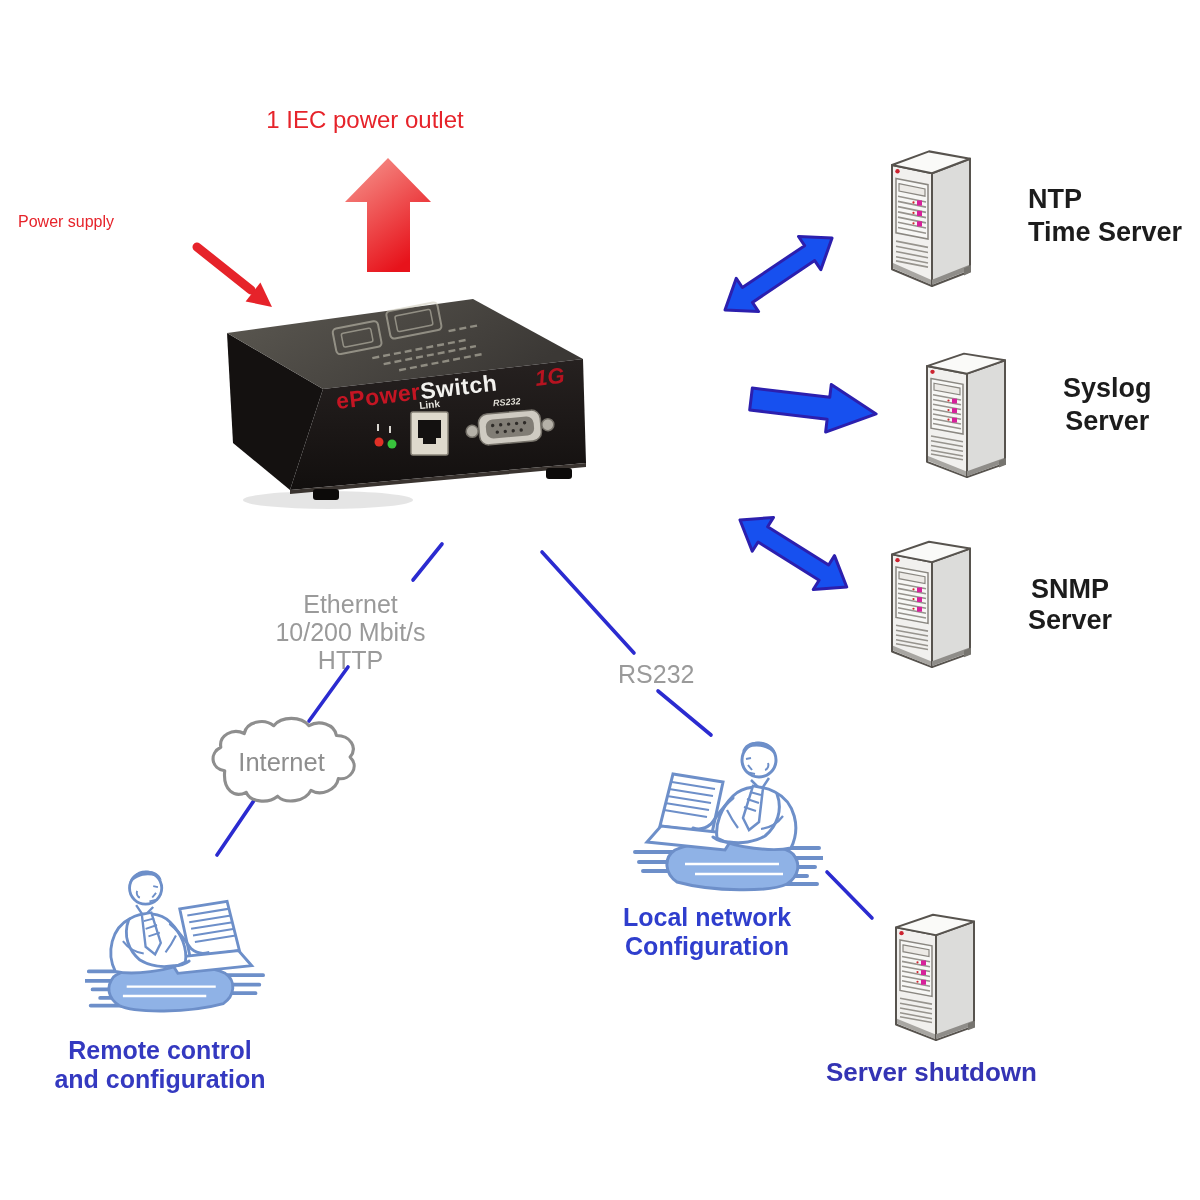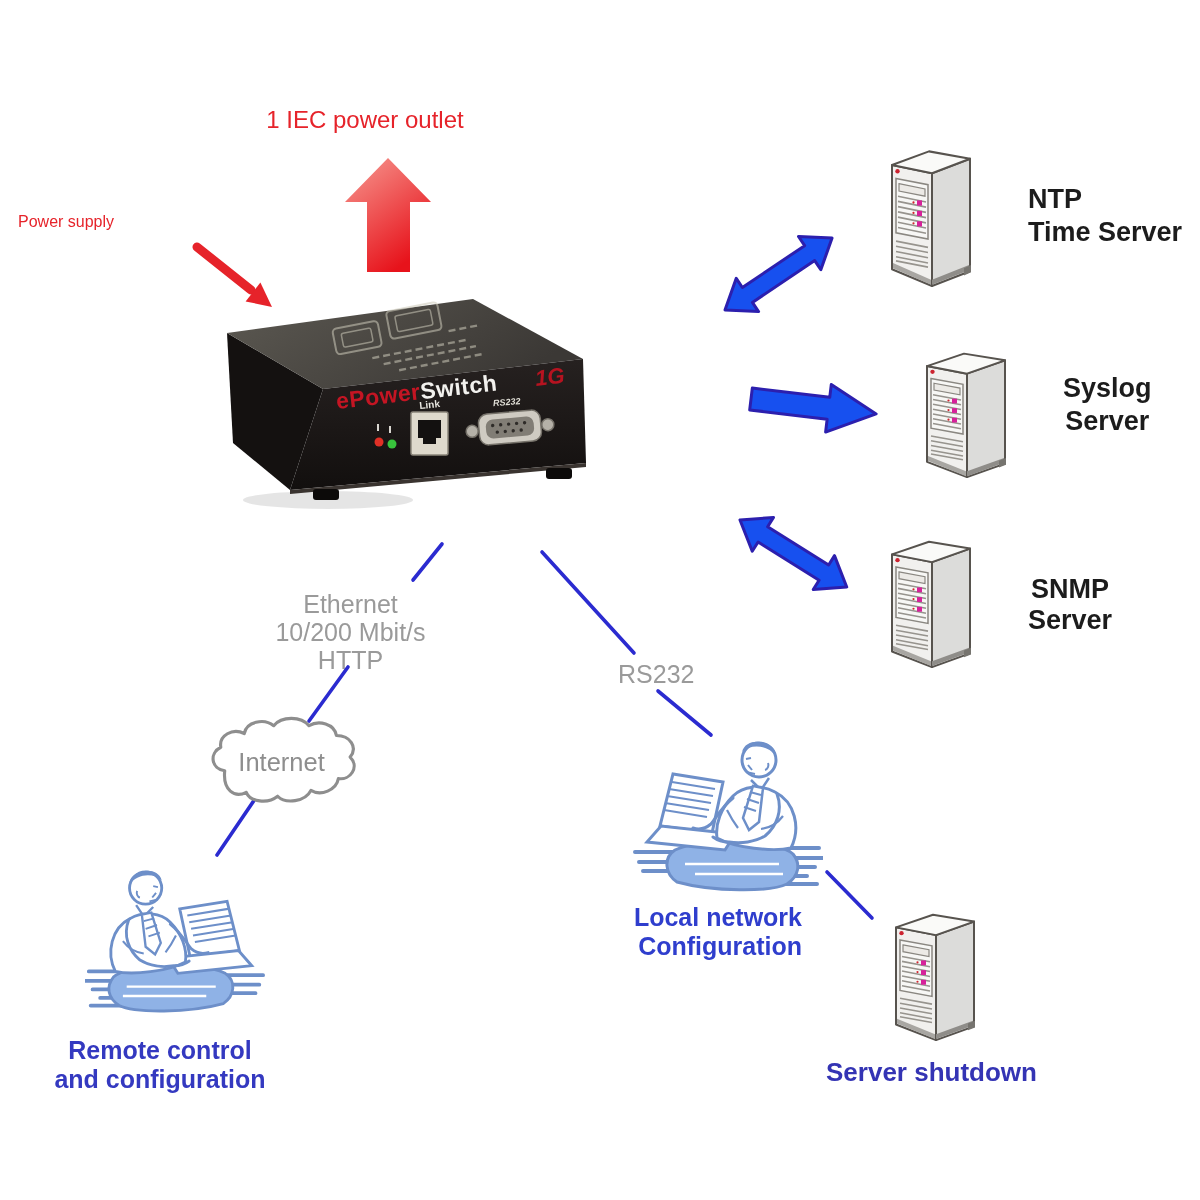--- a/index.html
+++ b/index.html
@@ -233,19 +233,19 @@
   <svg class="abs" style="left:628px;top:732px;z-index:2" width="200" height="172" viewBox="0 0 190 172">
     <g transform="translate(190,0) scale(-1,1)">
         <use href="#person"></use>
       </g>
   </svg>
 
   <div class="abs blue-label" style="left:30px;top:1036px;width:260px;">
     <div>Remote control</div>
     <div>and configuration</div>
   </div>
-  <div class="abs blue-label" style="left:612px;top:903px;width:190px;color:#2f3ecd;text-align:right;">
+  <div class="abs blue-label" style="left:612px;top:903px;width:190px;color:#2f3ecd;">
     <div>Local network</div>
     <div>Configuration</div>
   </div>
   <div class="abs blue-label" style="left:826px;top:1058px;width:200px;font-size:26px;color:#3434b4;">Server shutdown</div>
 
 </div>
 
 </body></html>

